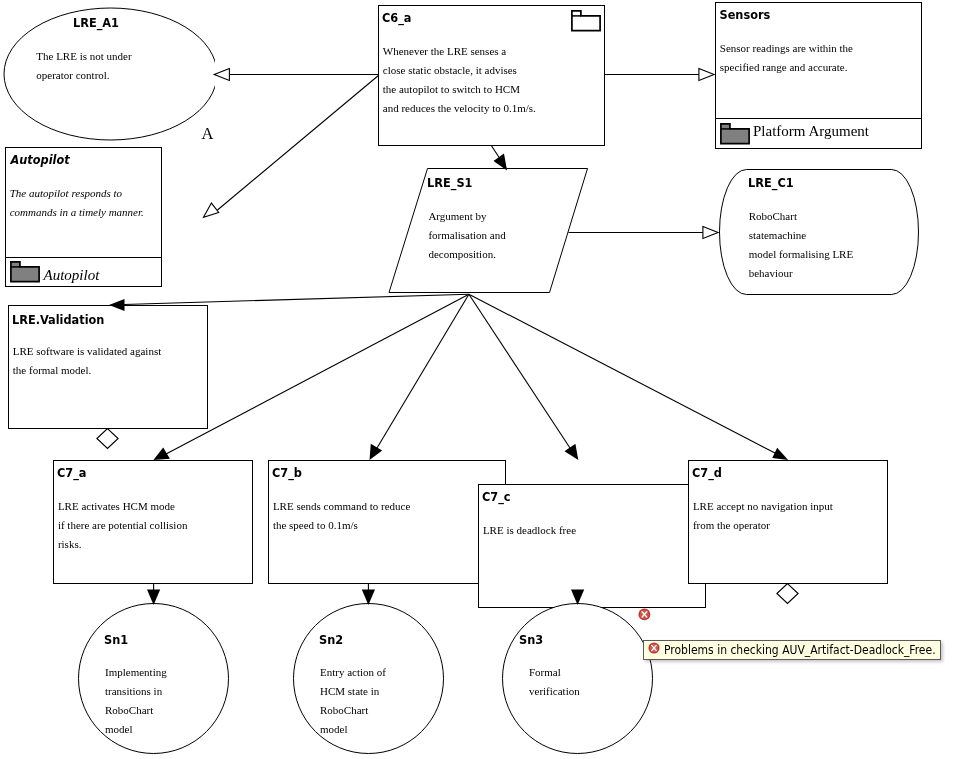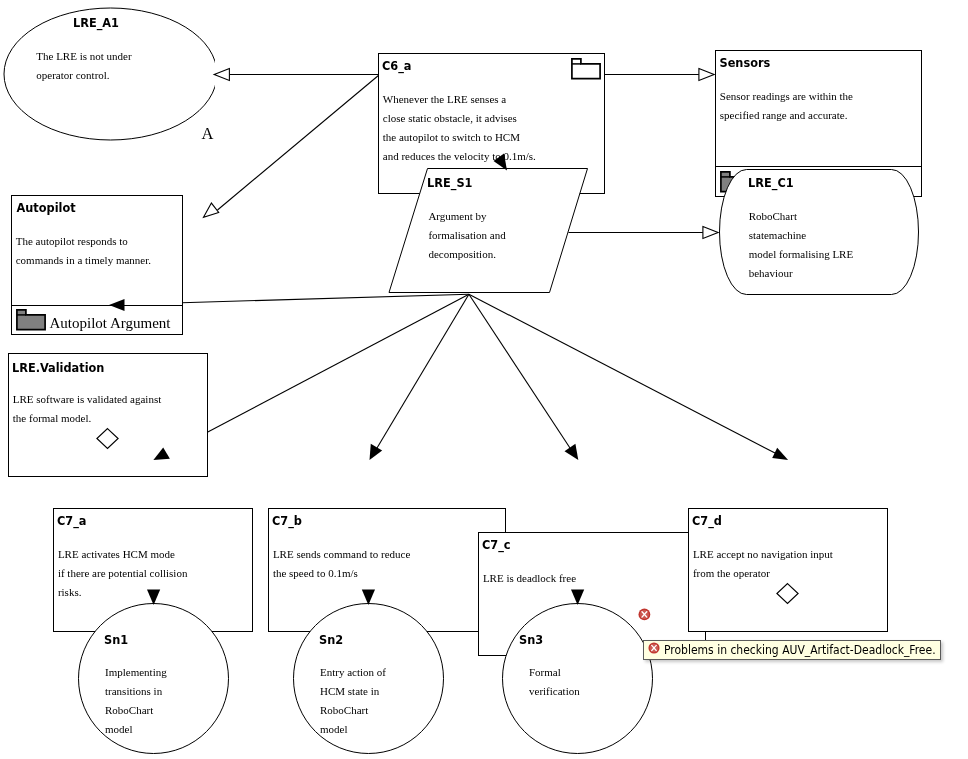--- a/index.html
+++ b/index.html
@@ -1,19 +1,19 @@
 <!DOCTYPE html>
 <html><head>
 <meta charset="utf-8">
 <title>GSN Diagram</title>
 <style>
   html,body{margin:0;padding:0;background:#ffffff;}
   #canvas{position:relative;width:968px;height:759px;background:#fff;overflow:hidden;}
   .node{position:absolute;box-sizing:border-box;}
-  .clip{overflow:hidden;margin-top:48px;}
+  .clip{overflow:hidden;}
   .boxnode{border:1px solid #000;background:#fff;}
   .ttl{position:absolute;font-family:"DejaVu Sans Condensed","DejaVu Sans",sans-serif;
        font-weight:bold;font-size:12.6px;color:#000;white-space:nowrap;line-height:13px;}
   .bdy{position:absolute;font-family:"Liberation Serif",serif;font-size:11px;color:#000;
        line-height:19.1px;white-space:pre;}
   .ser{font-family:"Liberation Serif",serif;font-size:15px;color:#000;}
   svg.lay{position:absolute;left:0;top:0;width:968px;height:759px;overflow:visible;pointer-events:none;}
 </style>
 </head>
 <body>
@@ -68,21 +68,21 @@
     <div class="bdy" style="left:3.8px;top:35.9px;">Sensor readings are within the
 specified range and accurate.</div>
     <div style="position:absolute;left:0;top:115px;width:100%;height:0;border-top:1px solid #000;"></div>
     <svg style="position:absolute;left:4px;top:120px;" width="31" height="23">
       <path d="M0.9,0.9 L9.9,0.9 L9.9,5.9 L29.1,5.9 L29.1,20.7 L0.9,20.7 z" fill="#808080" stroke="#000" stroke-width="1.7" stroke-linejoin="miter"></path>
       <path d="M0.9,5.9 L9.9,5.9" stroke="#000" stroke-width="1.5"></path>
     </svg>
     <div class="ser" style="position:absolute;left:37px;top:119.5px;">Platform Argument</div>
   </div>
 
-  <div class="node boxnode clip" style="left:11px;top:147px;width:172px;height:140px;">
+  <div class="node boxnode clip" style="left:5px;top:147px;width:157px;height:140px;font-style:italic;">
     <div class="ttl" style="left:4.5px;top:5px;">Autopilot</div>
     <div class="bdy" style="left:3.7px;top:35.8px;">The autopilot responds to
 commands in a timely manner.</div>
     <div style="position:absolute;left:0;top:109px;width:100%;height:0;border-top:1px solid #000;"></div>
     <svg style="position:absolute;left:4px;top:113px;" width="31" height="23">
       <path d="M0.9,0.9 L9.9,0.9 L9.9,5.9 L29.1,5.9 L29.1,20.7 L0.9,20.7 z" fill="#808080" stroke="#000" stroke-width="1.7" stroke-linejoin="miter"></path>
       <path d="M0.9,5.9 L9.9,5.9" stroke="#000" stroke-width="1.5"></path>
     </svg>
     <div class="ser" style="position:absolute;left:37.5px;top:119.3px;">Autopilot Argument</div>
   </div>

